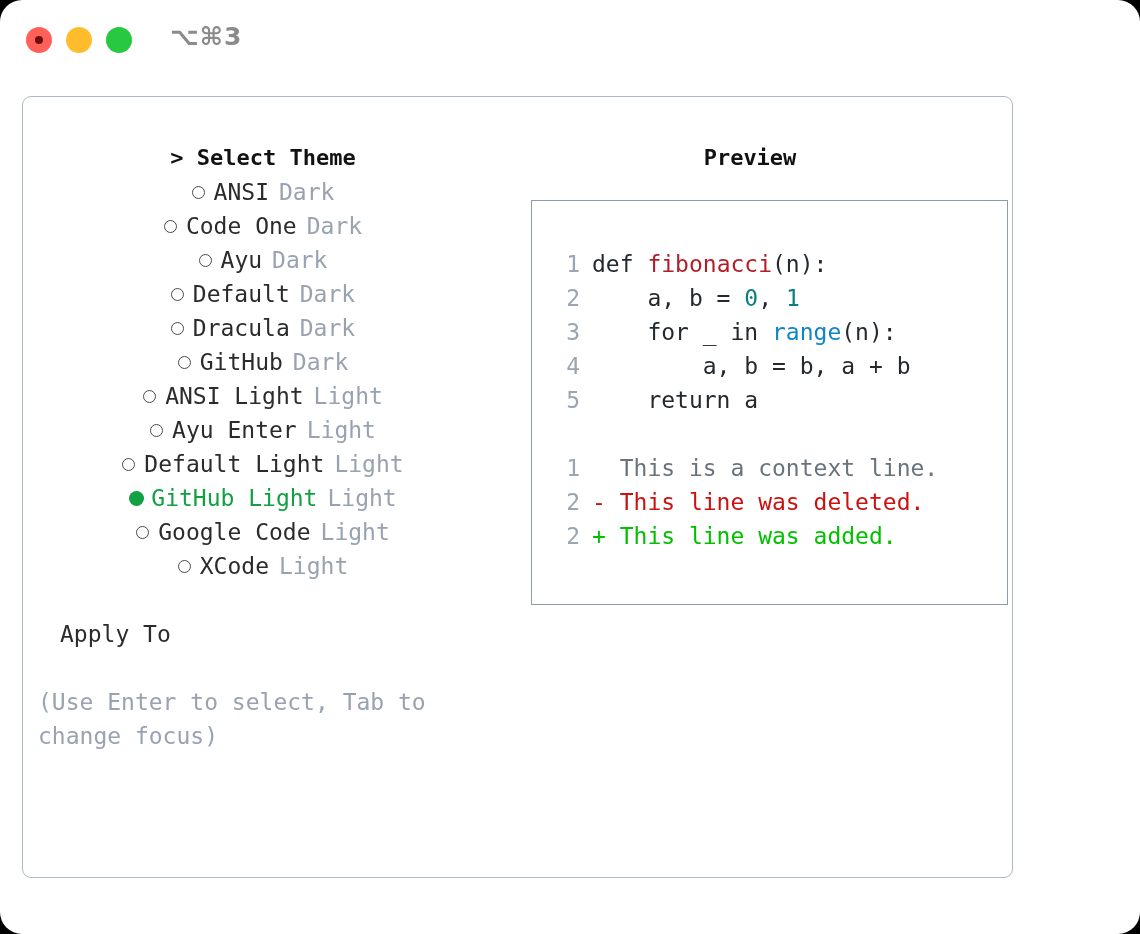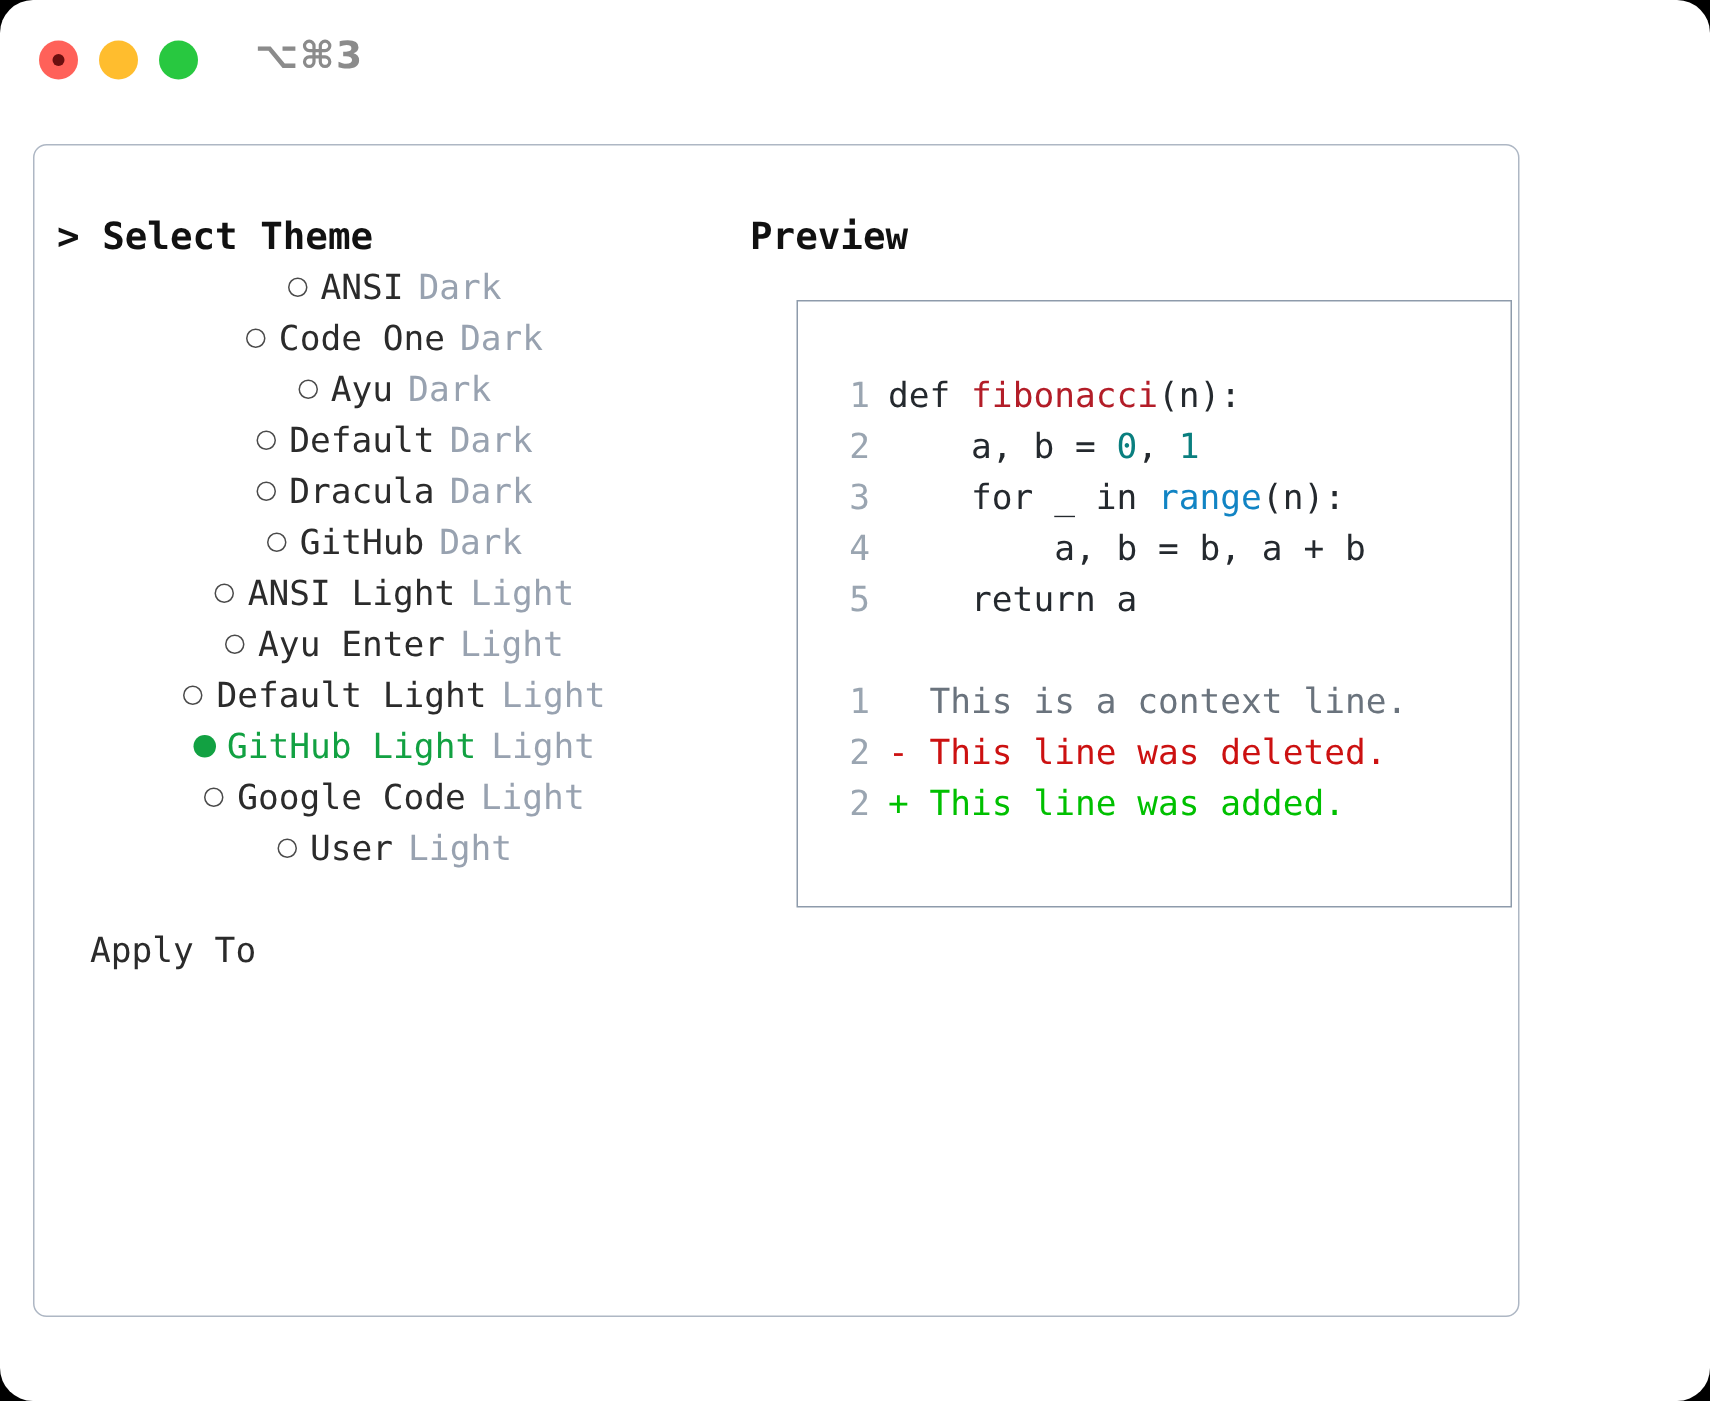--- a/index.html
+++ b/index.html
@@ -83,25 +83,26 @@
     width: 450px;
   }
   #right-col {
     position: absolute;
     left: 477px;
     top: 44px;
     width: 500px;
   }
 
   .section-title {
-    font-size: 25px;
+    font-size: 22px;
     font-weight: bold;
     color: #111111;
     line-height: 34px;
     white-space: pre;
+    text-align: center;
   }
 
   
   .opt-row {
     display: flex;
     align-items: baseline;
     height: 34px;
     line-height: 34px;
     font-size: 23px;
     white-space: pre;
@@ -218,27 +219,28 @@
           <div class="opt-row"><span class="bullet"><span class="ring"></span></span><span class="opt-label">Code One</span><span class="opt-badge">Dark</span></div>
           <div class="opt-row"><span class="bullet"><span class="ring"></span></span><span class="opt-label">Ayu</span><span class="opt-badge">Dark</span></div>
           <div class="opt-row"><span class="bullet"><span class="ring"></span></span><span class="opt-label">Default</span><span class="opt-badge">Dark</span></div>
           <div class="opt-row"><span class="bullet"><span class="ring"></span></span><span class="opt-label">Dracula</span><span class="opt-badge">Dark</span></div>
           <div class="opt-row"><span class="bullet"><span class="ring"></span></span><span class="opt-label">GitHub</span><span class="opt-badge">Dark</span></div>
           <div class="opt-row"><span class="bullet"><span class="ring"></span></span><span class="opt-label">ANSI Light</span><span class="opt-badge">Light</span></div>
           <div class="opt-row"><span class="bullet"><span class="ring"></span></span><span class="opt-label">Ayu Enter</span><span class="opt-badge">Light</span></div>
           <div class="opt-row"><span class="bullet"><span class="ring"></span></span><span class="opt-label">Default Light</span><span class="opt-badge">Light</span></div>
           <div class="opt-row selected"><span class="bullet"><span class="dot"></span></span><span class="opt-label">GitHub Light</span><span class="opt-badge">Light</span></div>
           <div class="opt-row"><span class="bullet"><span class="ring"></span></span><span class="opt-label">Google Code</span><span class="opt-badge">Light</span></div>
-          <div class="opt-row"><span class="bullet"><span class="ring"></span></span><span class="opt-label">User</span><span class="opt-badge">Light</span></div>
+          <div class="opt-row"><span class="bullet"><span class="ring"></span></span><span class="opt-label">XCode</span><span class="opt-badge">Light</span></div>
         </div>
 
       <div class="spacer-row"></div>
 
       <div class="group-title">Apply To</div>
 
+      <div id="hint">(Use Enter to select, Tab to change focus)</div>
     </div>
 
     <div id="right-col">
       <div class="section-title">Preview</div>
 
       <div id="code-box">
         <div id="code-inner">
           <div id="code-lines">
               <div class="code-line"><span class="lineno">1</span><span class="code-text">def </span><span class="tok-fn">fibonacci</span><span class="code-text">(n):</span></div>
               <div class="code-line"><span class="lineno">2</span><span class="code-text">    a, b = </span><span class="tok-num">0</span><span class="code-text">, </span><span class="tok-num">1</span></div>

